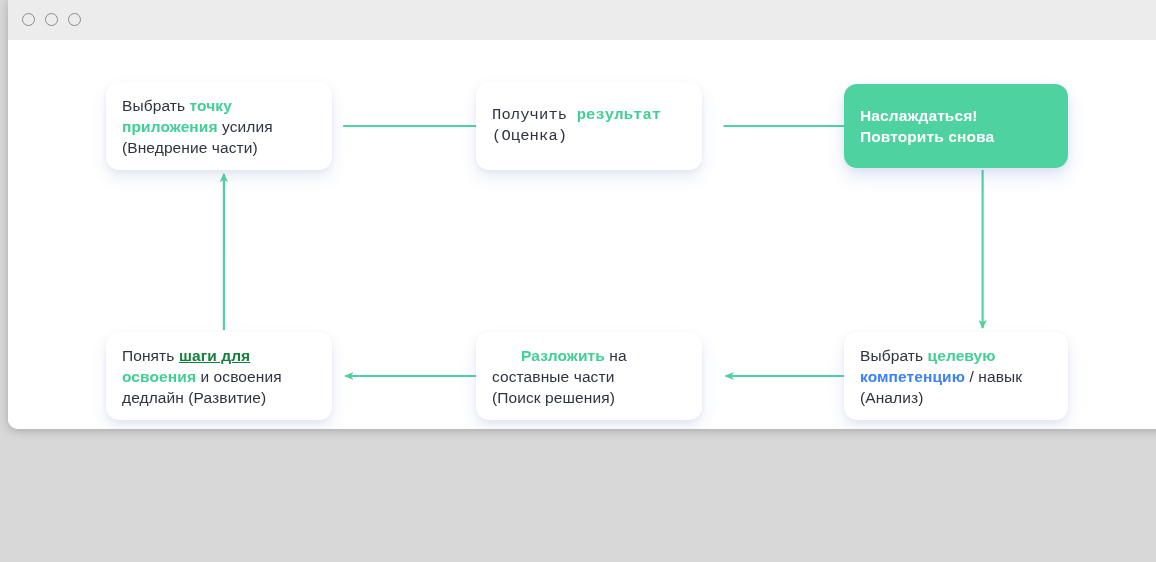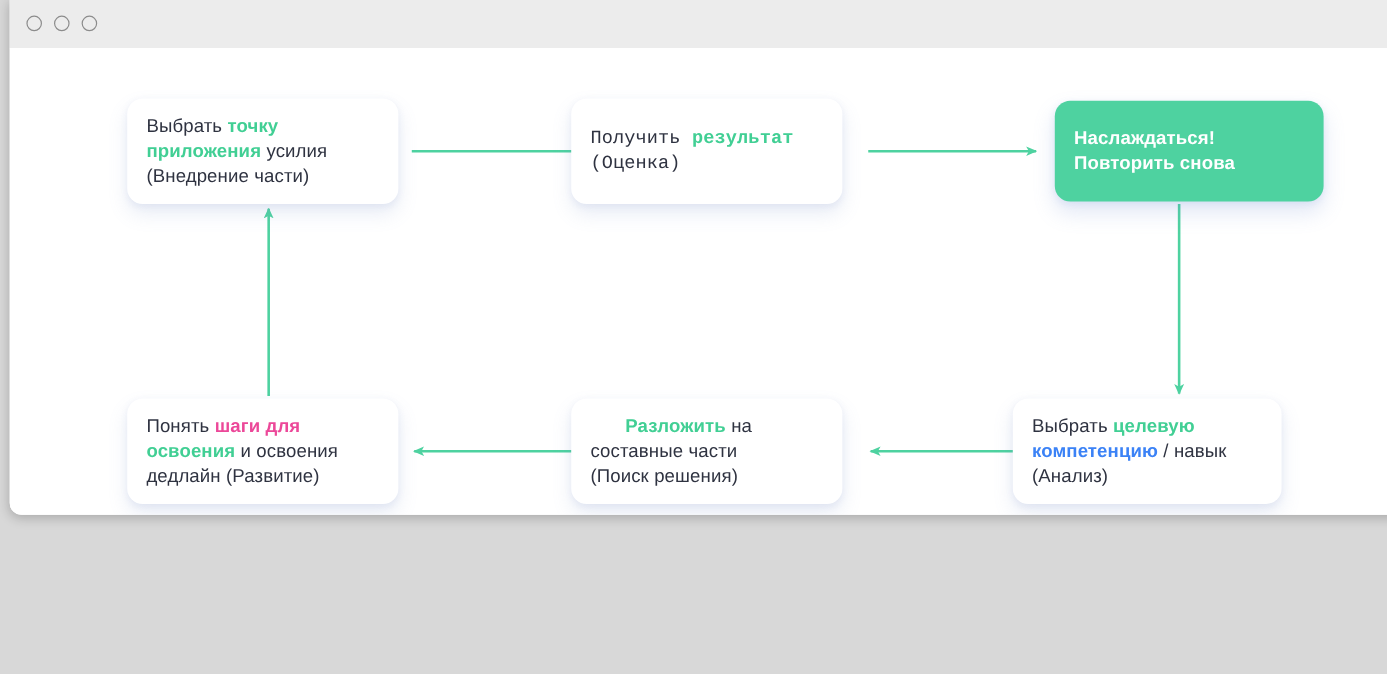--- a/index.html
+++ b/index.html
@@ -83,21 +83,20 @@
   }
   .node .txt b {
     color: #41cf94;
     font-weight: 700;
   }
 
   .node.green {
     background: #4ed2a0;
     box-shadow: 0 9px 18px rgba(110,140,210,0.20),
                 0 2px 6px rgba(110,140,210,0.12);
-    margin-left: 35px;
   }
   .node.green .txt {
     color: #ffffff;
     font-weight: 700;
   }
   .node.green .txt b {
     color: #ffffff;
   }
 
   
@@ -184,21 +183,21 @@
 
     <div class="node" id="node-competence">
       <div class="txt"><span>Выбрать </span><b style="color: rgb(65, 207, 148);">целевую</b><br><b style="color: #3b82f6; text-align: center;">компетенцию</b><span> / навык</span><br><span>(Анализ)</span></div>
     </div>
 
     <div class="node" id="node-decompose">
       <div class="txt"><b style="color: rgb(65, 207, 148); margin-left: 29px;">Разложить</b><span> на</span><br><span>составные части</span><br><span>(Поиск решения)</span></div>
     </div>
 
     <div class="node" id="node-steps">
-      <div class="txt"><span>Понять </span><b style="color: #ec4899;">шаги для</b><br><b style="color: rgb(65, 207, 148);">освоения</b><span> и освоения</span><br><span>дедлайн (Развитие)</span></div>
+      <div class="txt"><span>Понять </span><b style="color: #15803d; text-decoration: underline;">шаги для</b><br><b style="color: rgb(65, 207, 148);">освоения</b><span> и освоения</span><br><span>дедлайн (Развитие)</span></div>
     </div>
 
     <div class="watermark">
       <i class="tl" style="background: rgb(240, 241, 246);"></i>
       <i class="tr" style="background: rgb(240, 241, 246);"></i>
       <i class="bl" style="background: rgb(240, 241, 246);"></i>
       <i class="br" style="background: rgb(240, 241, 246);"></i>
     </div>
 
   </div>

